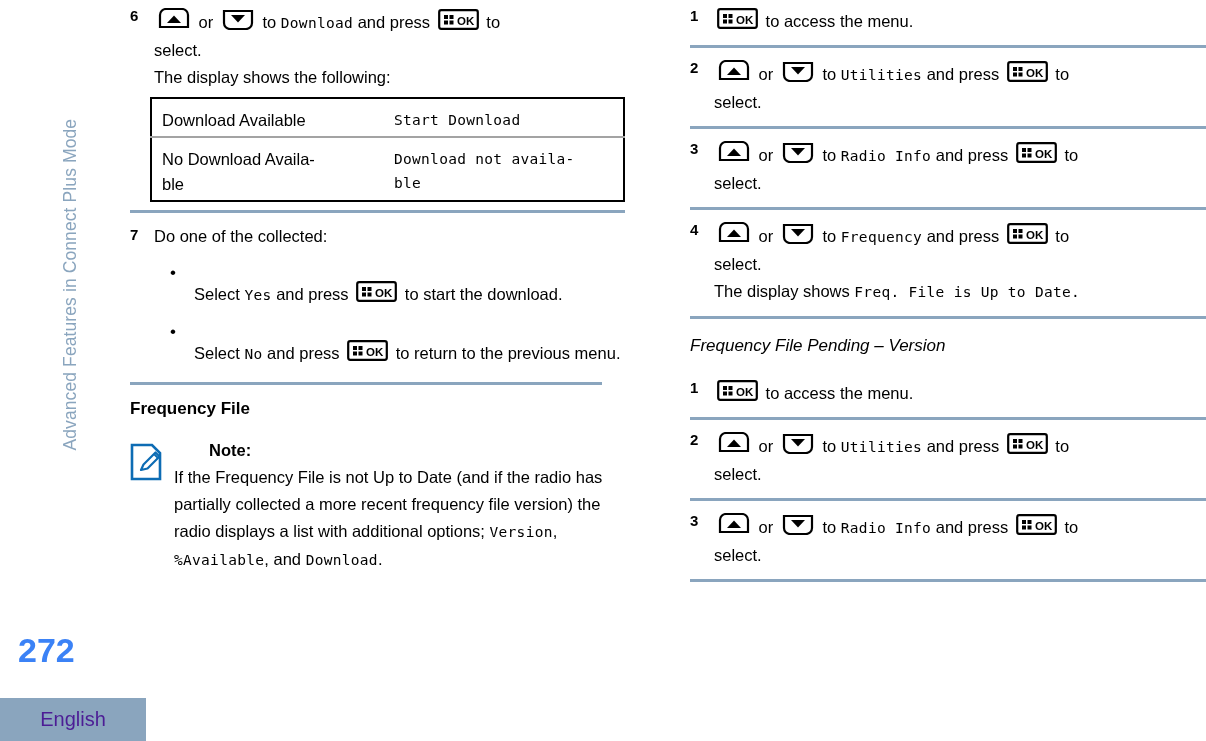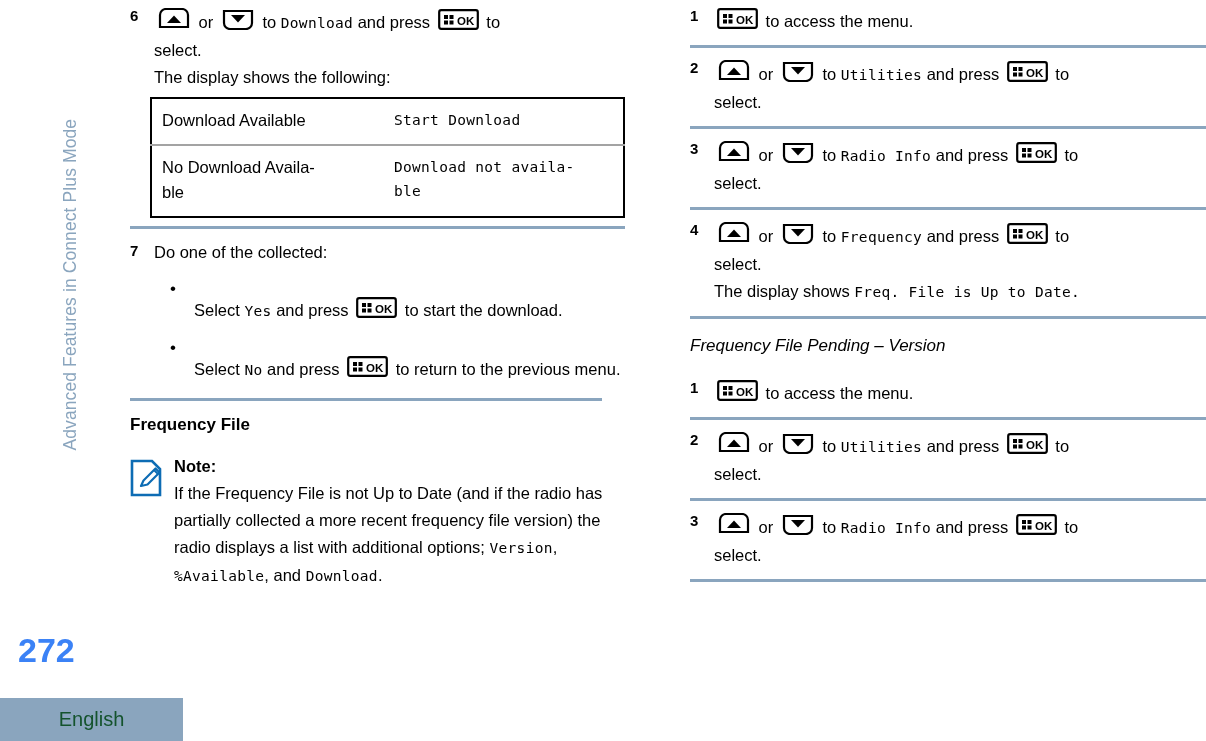--- a/index.html
+++ b/index.html
@@ -43,24 +43,24 @@
     top: 631px;
     font-size: 34px;
     font-weight: bold;
     color: #3b82f6;
     letter-spacing: 0px;
   }
   #lang-badge {
     position: absolute;
     left: 0;
     top: 698px;
-    width: 183px;
+    width: 146px;
     height: 43px;
     background: #8AA5BE;
-    color: #14532d;
+    color: #4c1d95;
     font-size: 20px;
     display: flex;
     align-items: center;
     justify-content: center;
   }
 
   
   .column {
     position: absolute;
     top: 0;
@@ -113,21 +113,21 @@
   
   .disp-table {
     border: 2px solid #000;
     border-collapse: collapse;
     width: 475px;
     margin: 6px 0 0 20px;
     background: #fff;
   }
   .disp-table td {
     border: 0;
-    padding: 9px 10px 11px 10px;
+    padding: 9px 10px 3px 10px;
     vertical-align: top;
   }
   .disp-table tr.row-2 td { border-top: 2px solid #a3a3a3; }
   .cell-label {
     font-size: 16.5px;
     line-height: 25px;
     width: 208px;
   }
   .cell-lcd { padding-left: 14px !important; }
 
@@ -160,21 +160,21 @@
   .note-icon {
     flex: 0 0 44px;
     width: 44px;
     padding-top: 6px;
   }
   .note-body {
     flex: 1 1 auto;
     font-size: 16.5px;
     line-height: 27px;
   }
-  .note-title { font-weight: bold; }
+  .note-title { font-weight: bold; margin-left: 35px; }
 
   
   .bullets { margin: 0; padding: 0; list-style: none; }
   .bullet {
     position: relative;
     padding-left: 40px;
     margin-top: 14px;
     font-size: 16.5px;
     line-height: 27px;
   }

